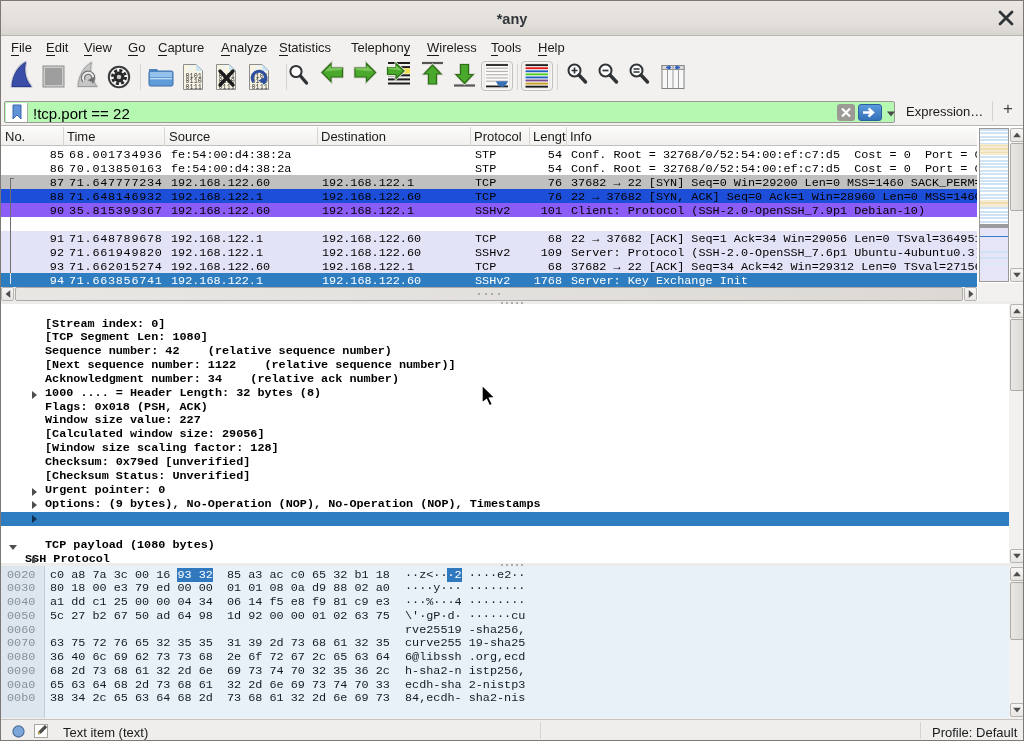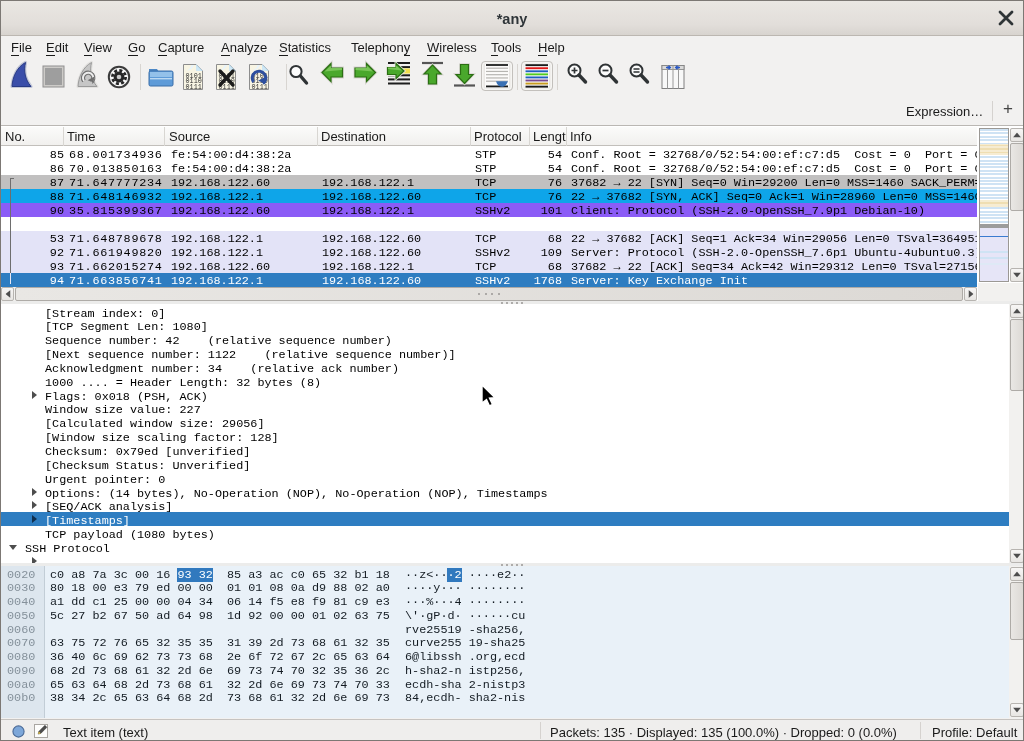--- a/index.html
+++ b/index.html
@@ -57,21 +57,21 @@
 .thumb { position:absolute; background:linear-gradient(90deg,#e9e7e4,#dcd9d5); border:1px solid #aeaba7; border-radius:2px; }
 .gripdots { position:absolute; width:22px; height:3px; display:flex; justify-content:space-between; }
 .gripdots i { width:2px; height:2px; background:#9a9794; border-radius:50%; }
 
 
 .split { left:1px; width:1022px; height:3px; background:#ececeb; }
 
 
 #details { left:1px; top:304px; width:1022px; height:259px; background:#fff; overflow:hidden; }
 .drow { position:absolute; left:0; width:1008px; height:13.7px; color:#000; }
-.drow .mono { position:absolute; top:2px; }
+.drow .mono { position:absolute; top:12px;font-weight:bold; }
 .tri { position:absolute; width:10px; height:10px; }
 
 
 #hex { left:1px; top:566px; width:1022px; height:152px; background:#e9f1f8; }
 #hexoff { left:0; top:0; width:44px; height:152px; background:#dde6ee; border-right:1px solid #c2cdd6; }
 .hrow { position:absolute; left:0; width:1008px; height:13.77px; }
 .hrow > span { position:absolute; top:0; font-family:"Liberation Mono",monospace; font-size:11.8px; white-space:pre; }
 .hoff { left:6px; color:#85919b; }
 .hbytes { left:49px; color:#131b22; }
 .hascii { left:404px; color:#131b22; }
@@ -244,20 +244,38 @@
       <path d="M665 9.5 l4 0 m-1.5 -1.8 l1.8 1.8 l-1.8 1.8" stroke="#2858c8" stroke-width="1.4" fill="none"></path>
       <path d="M679 9.5 l-4 0 m1.5 -1.8 l-1.8 1.8 l1.8 1.8" stroke="#2858c8" stroke-width="1.4" fill="none"></path>
     </svg>
   <div class="tsep" style="left:139px"></div>
   <div class="tsep" style="left:285px"></div>
   <div class="tsep" style="left:556px"></div>
   <div class="tsep" style="left:516px"></div>
 </div>
 
 <div class="abs" id="filterbar">
+  <div class="abs" id="finput">
+    <div class="abs" id="fbook"></div>
+    <svg class="abs" style="left:6px;top:2px" width="12" height="16" viewBox="0 0 12 16">
+        <path d="M2 1 h8 v14 l-4 -4 l-4 4 z" fill="#6292d8" stroke="#3767b0" stroke-width="1"></path>
+      </svg>
+    <div class="abs" id="ftext">!tcp.port == 22</div>
+    <div class="abs" style="left:832px;top:2px;width:18px;height:17px;background:#9d9a96;border-radius:3px">
+      <svg width="18" height="17" viewBox="0 0 18 17">
+          <path d="M5 4.5 L13 12.5 M13 4.5 L5 12.5" stroke="#fff" stroke-width="2.2"></path>
+        </svg></div>
+    <div class="abs" style="left:853px;top:2px;width:24px;height:17px;background:linear-gradient(180deg,#5c9ade,#3571b8);border:1px solid #2c5f9e;border-radius:3px">
+      <svg width="22" height="15" viewBox="0 0 22 15">
+          <path d="M4 7.5 h9 M9.5 3.5 l4.5 4 l-4.5 4" stroke="#fff" stroke-width="2.4" fill="none"></path>
+        </svg></div>
+    <svg class="abs" style="left:881px;top:8px" width="10" height="8" viewBox="0 0 10 8">
+        <path d="M1 1.5 h8 l-4 5 z" fill="#4a4a4a"></path>
+      </svg>
+  </div>
   <div class="abs" id="fexpr">Expression…</div>
   <div class="abs" style="left:991px;top:5px;width:1px;height:20px;background:#d5d2cf"></div>
   <div class="abs" id="fplus">+</div>
 </div>
 
 <div class="abs" id="plist">
   <div class="abs" id="phead">
     <div class="hc" style="left:4px">No.</div>
     <div class="hc" style="left:66px">Time</div>
     <div class="hc" style="left:168px">Source</div>
@@ -293,21 +311,21 @@
       </div>
       <div class="prow" style="top:49px;background:#c1c0c0;color:#000">
         <span class="cno">87</span>
         <span class="ctime">71.647777234</span>
         <span class="csrc">192.168.122.60</span>
         <span class="cdst">192.168.122.1</span>
         <span class="cproto">TCP</span>
         <span class="clen">76</span>
         <span class="cinfo">37682 → 22 [SYN] Seq=0 Win=29200 Len=0 MSS=1460 SACK_PERM=1 TSval=271566858 TSecr=0 WS=128</span>
       </div>
-      <div class="prow" style="top:63px;background:#0ea5e9;color:#000">
+      <div class="prow" style="top:63px;background:#1d4ed8;color:#000">
         <span class="cno">88</span>
         <span class="ctime">71.648146932</span>
         <span class="csrc">192.168.122.1</span>
         <span class="cdst">192.168.122.60</span>
         <span class="cproto">TCP</span>
         <span class="clen">76</span>
         <span class="cinfo">22 → 37682 [SYN, ACK] Seq=0 Ack=1 Win=28960 Len=0 MSS=1460 SACK_PERM=1 TSval=3649511907 TS</span>
       </div>
       <div class="prow" style="top:77px;background:#e3e3f7;color:#000">
         <span class="cno">89</span>
@@ -321,21 +339,21 @@
       <div class="prow" style="top:77px;background:#8b5cf6;color:#000">
         <span class="cno">90</span>
         <span class="ctime">35.815399367</span>
         <span class="csrc">192.168.122.60</span>
         <span class="cdst">192.168.122.1</span>
         <span class="cproto">SSHv2</span>
         <span class="clen">101</span>
         <span class="cinfo">Client: Protocol (SSH-2.0-OpenSSH_7.9p1 Debian-10)</span>
       </div>
       <div class="prow" style="top:105px;background:#e3e3f7;color:#000">
-        <span class="cno">53</span>
+        <span class="cno">91</span>
         <span class="ctime">71.648789678</span>
         <span class="csrc">192.168.122.1</span>
         <span class="cdst">192.168.122.60</span>
         <span class="cproto">TCP</span>
         <span class="clen">68</span>
         <span class="cinfo">22 → 37682 [ACK] Seq=1 Ack=34 Win=29056 Len=0 TSval=3649511908 TSecr=271566858</span>
       </div>
       <div class="prow" style="top:119px;background:#e3e3f7;color:#000">
         <span class="cno">92</span>
         <span class="ctime">71.661949820</span>
@@ -505,21 +523,21 @@
       <div class="drow" style="top:152.85px;">
         <span class="mono" style="left:44px">[Checksum Status: Unverified]</span>
       </div>
       <div class="drow" style="top:166.7px;">
         <span class="mono" style="left:44px">Urgent pointer: 0</span>
       </div>
       <div class="drow" style="top:180.54999999999998px;">
         <svg class="tri" style="left:28px;top:2px" viewBox="0 0 10 10">
           <path d="M3 1 L8 5 L3 9 z" fill="#4d4d4d"></path>
         </svg>
-        <span class="mono" style="left:44px">Options: (14 bytes), No-Operation (NOP), No-Operation (NOP), Timestamps</span>
+        <span class="mono" style="left:44px">Options: (9 bytes), No-Operation (NOP), No-Operation (NOP), Timestamps</span>
       </div>
       <div class="drow" style="top:194.4px;">
         <svg class="tri" style="left:28px;top:2px" viewBox="0 0 10 10">
           <path d="M3 1 L8 5 L3 9 z" fill="#4d4d4d"></path>
         </svg>
         <span class="mono" style="left:44px">[SEQ/ACK analysis]</span>
       </div>
       <div class="drow" style="top:208.25px;background:#2e7dc1;color:#fff;">
         <svg class="tri" style="left:28px;top:2px" viewBox="0 0 10 10">
           <path d="M3 1 L8 5 L3 9 z" fill="#10304f"></path>
@@ -628,20 +646,19 @@
   <svg class="abs" style="left:11px;top:5px" width="13" height="13" viewBox="0 0 14 14">
       <circle cx="7" cy="7" r="6" fill="#7da7d9" stroke="#4a6a96" stroke-width="1.2"></circle>
     </svg>
   <div class="abs" style="left:33px;top:4px;width:14px;height:14px;background:#fdfdfc;border:1px solid #a9a6a2"></div>
   <svg class="abs" style="left:33px;top:4px" width="14" height="14" viewBox="0 0 15 16">
       <path d="M12 1.5 L5 8.5 L4.3 11.5 L7.3 10.8 L14.2 3.8 Z" fill="#4d4d4d" stroke="#2e2e2e" stroke-width="0.6"></path>
       <path d="M5 8.5 L4.3 11.5 L7.3 10.8 Z" fill="#e8c64a"></path>
     </svg>
   <div class="abs" style="left:62px;top:5px;color:#1a1a1a">Text item (text)</div>
   <div class="abs" style="left:539px;top:2px;width:1px;height:17px;background:#d5d2cf"></div>
-  <div class="abs" style="left:549px;top:5px;color:#1a1a1a">Packets: 135 · Displayed: 135 (100.0%) · Dropped: 0 (0.0%)</div>
   <div class="abs" style="left:919px;top:2px;width:1px;height:17px;background:#d5d2cf"></div>
   <div class="abs" style="left:931px;top:5px;color:#1a1a1a">Profile: Default</div>
 </div>
 
 <svg class="abs" style="left:479px;top:384px;z-index:100" width="20" height="26" viewBox="0 0 20 26">
   <path d="M3 1 L3 19 L7.5 15.5 L10.5 22 L13.5 20.5 L10.5 14.2 L16 13.8 Z" fill="#000" stroke="#fff" stroke-width="1.4"></path>
 </svg>
 
 </body></html>

